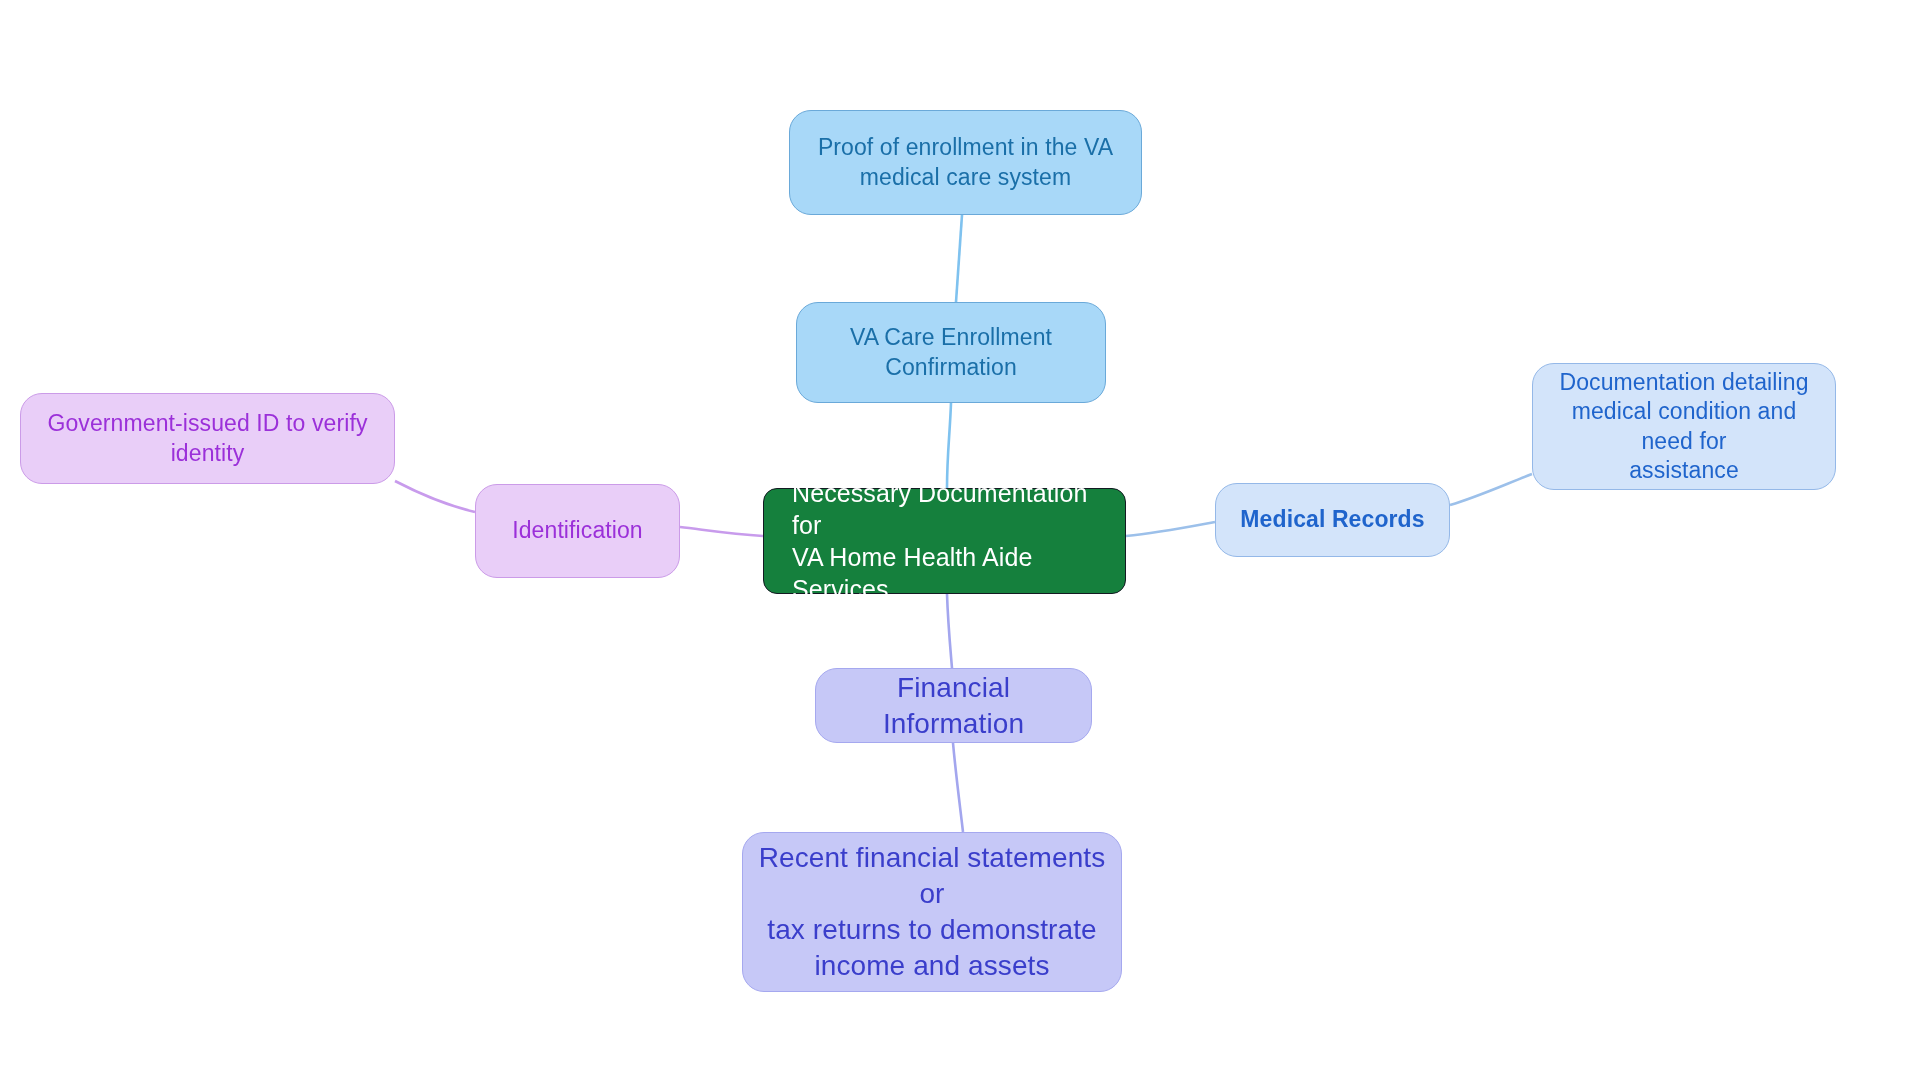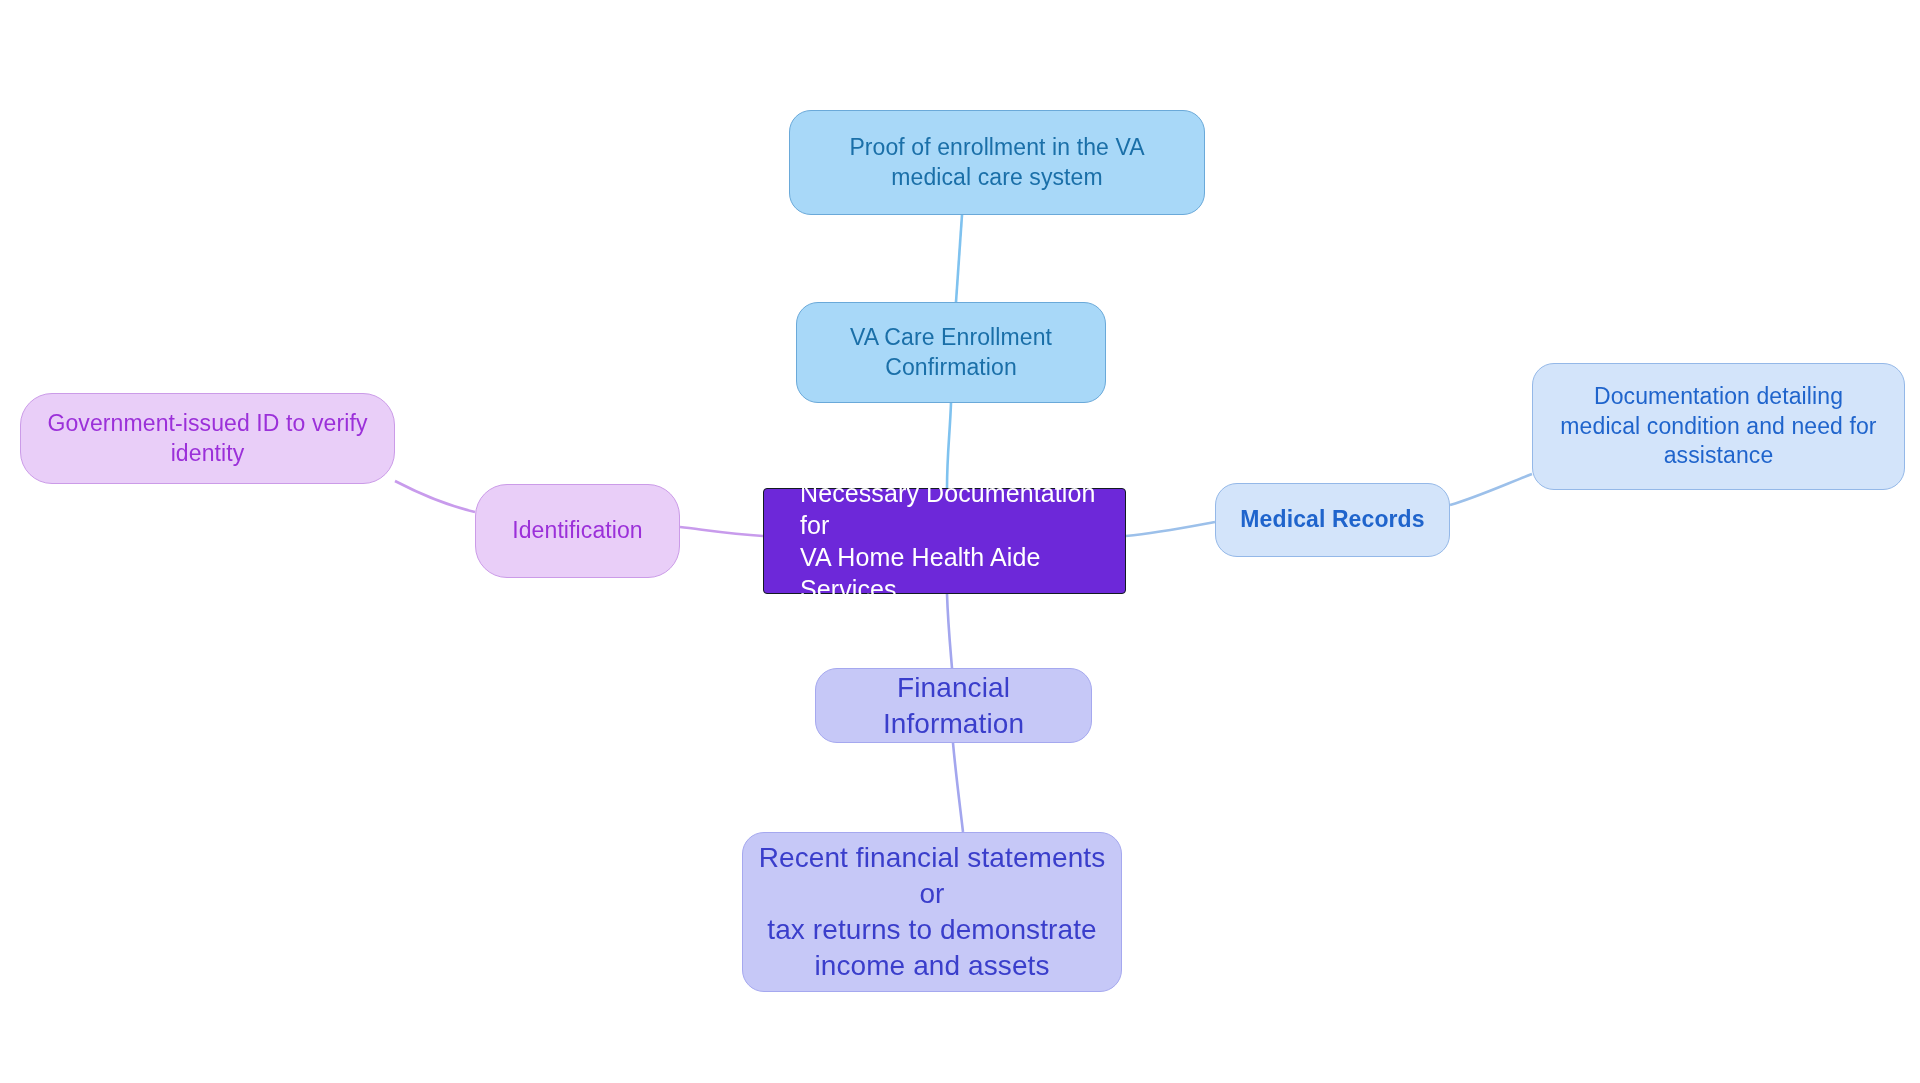--- a/index.html
+++ b/index.html
@@ -32,48 +32,47 @@
     text-align: center;
     border-radius: 22px;
     border-style: solid;
     border-width: 1.6px;
     line-height: 1.28;
     letter-spacing: 0.1px;
     padding: 6px 14px;
     white-space: pre-line;
   }
   .node-root {
-    background: #6d28d9;
+    background: #15803d;
     border-color: #131a22;
     color: #ffffff;
     font-size: 25px;
-    border-radius: 4px;
+    border-radius: 14px;
     justify-content: flex-start;
     text-align: left;
-    padding-left: 36px;
+    padding-left: 28px;
     padding-right: 28px;
   }
   .node-blue-strong {
     background: #a8d8f8;
     border-color: #6aa9d9;
     color: #1a6fa8;
     font-size: 23px;
   }
   .node-blue-soft {
     background: #d3e4fa;
     border-color: #94b8e8;
     color: #1f64cc;
     font-size: 23px;
   }
   .node-violet-strong {
     background: #e9cef8;
     border-color: #cb9be8;
     color: #9b30d9;
     font-size: 23px;
-    border-radius: 32px;
   }
   .node-lavender {
     background: #c6c8f7;
     border-color: #a5a8ef;
     color: #3a3ecb;
     font-size: 28px;
   }
 </style>
 </head>
 <body>
@@ -84,21 +83,21 @@
     <path d="M 947 488 C 947 455 950 432 951 403" fill="none" stroke="#7fc2ef" stroke-width="2.6"></path>
     <path d="M 956 302 C 958 272 960 245 962 215" fill="none" stroke="#7fc2ef" stroke-width="2.6"></path>
     <path d="M 763 536 C 730 534 706 530 680 527" fill="none" stroke="#c89bec" stroke-width="2.6"></path>
     <path d="M 475 512 C 445 505 420 494 395 481" fill="none" stroke="#c89bec" stroke-width="2.6"></path>
     <path d="M 1126 536 C 1158 533 1188 527 1215 522" fill="none" stroke="#9cc0ea" stroke-width="2.6"></path>
     <path d="M 1450 505 C 1480 496 1508 483 1532 474" fill="none" stroke="#9cc0ea" stroke-width="2.6"></path>
     <path d="M 947 594 C 948 624 950 644 952 668" fill="none" stroke="#a3a6ee" stroke-width="2.6"></path>
     <path d="M 953 743 C 956 776 960 806 963 832" fill="none" stroke="#a3a6ee" stroke-width="2.6"></path>
   </svg>
 
-  <div class="node node-blue-strong" style="left:789px; top:110px; width:416px; height:105px;">
+  <div class="node node-blue-strong" style="left:789px; top:110px; width:353px; height:105px;">
     <span>Proof of enrollment in the VA
 medical care system</span>
   </div>
 
   <div class="node node-blue-strong" style="left:796px; top:302px; width:310px; height:101px;">
     <span>VA Care Enrollment
 Confirmation</span>
   </div>
 
   <div class="node node-violet-strong" style="left:20px; top:393px; width:375px; height:91px;">
@@ -112,21 +111,21 @@
 
   <div class="node node-root" style="left:763px; top:488px; width:363px; height:106px;">
     <span>Necessary Documentation for
 VA Home Health Aide Services</span>
   </div>
 
   <div class="node node-blue-soft" style="left:1215px; top:483px; width:235px; height:74px;font-weight:bold;">
     <span>Medical Records</span>
   </div>
 
-  <div class="node node-blue-soft" style="left:1532px; top:363px; width:373px; height:127px;">
+  <div class="node node-blue-soft" style="left:1532px; top:363px; width:304px; height:127px;">
     <span>Documentation detailing
 medical condition and need for
 assistance</span>
   </div>
 
   <div class="node node-lavender" style="left:815px; top:668px; width:277px; height:75px;">
     <span>Financial Information</span>
   </div>
 
   <div class="node node-lavender" style="left:742px; top:832px; width:380px; height:160px;">

